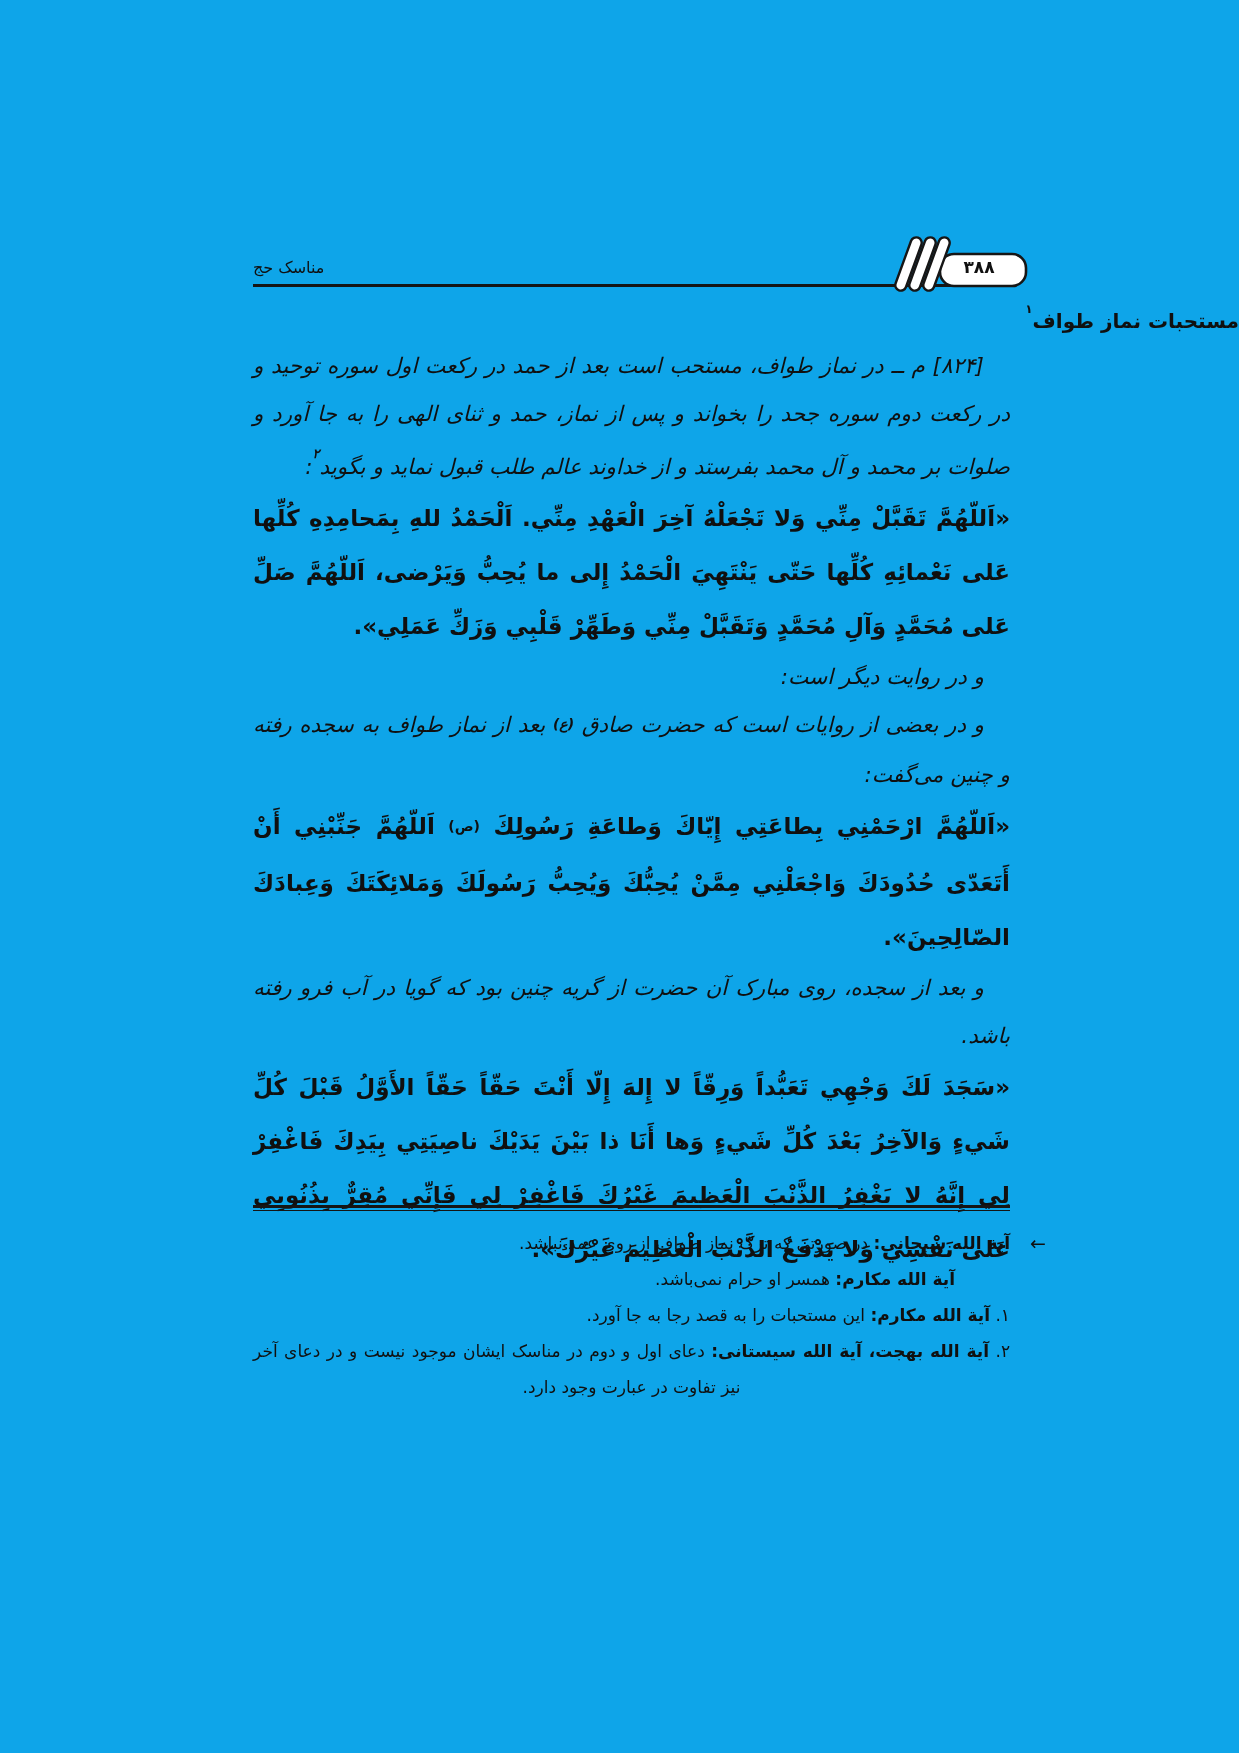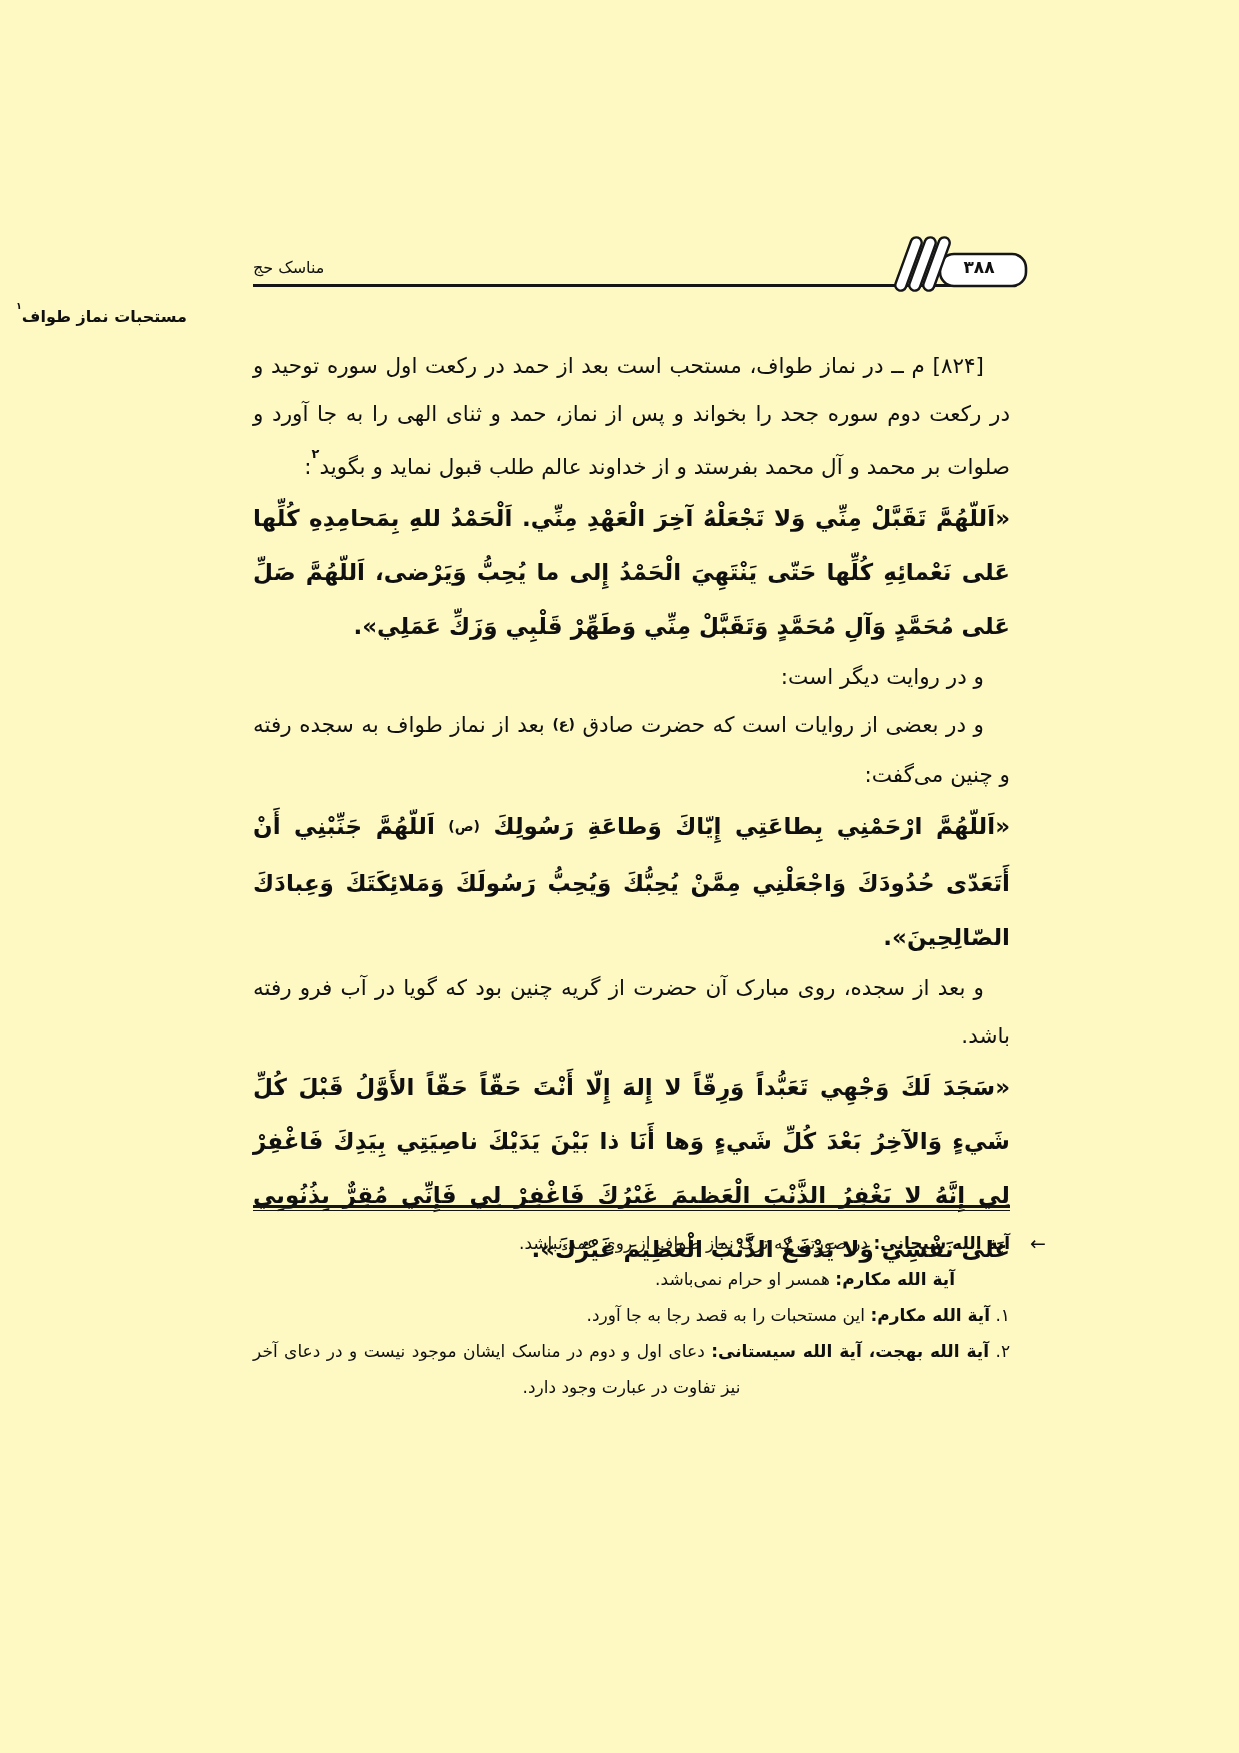--- a/index.html
+++ b/index.html
@@ -2,21 +2,21 @@
 <html lang="fa" dir="rtl"><head>
 <meta charset="utf-8">
 <style>
   html,body{margin:0;padding:0;background:#ffffff;}
   body{
     width:1239px;height:1753px;position:relative;
     font-family:"DejaVu Sans",sans-serif;
     color:#101010;
     direction:rtl;
   }
-  .sheet{position:absolute;inset:0;background:#fef9c3;}
+  .sheet{position:absolute;inset:0;background:#0ea5e9;}
 
   
   .hdr-rule{
     position:absolute;top:284px;left:253px;width:700px;height:3px;
     background:#151515;z-index:1;
   }
   .book-title{
     position:absolute;top:258px;left:253px;width:120px;
     font-size:16px;text-align:left;letter-spacing:.5px;z-index:2;
   }
@@ -24,34 +24,34 @@
     position:absolute;top:233px;left:auto;right:199px;width:150px;height:62px;z-index:3;
   }
   .page-tab svg{display:block;width:150px;height:62px;}
   .page-num{
     position:absolute;top:24px;right:18px;width:86px;
     text-align:center;font-size:17px;font-weight:bold;z-index:4;
   }
 
   
   .title{
-    position:absolute;top:296px;left:16px;right:0;text-align:left;
-    font-size:16px;font-weight:bold;z-index:1;
+    position:absolute;top:296px;left:16px;right:0;text-align:right;
+    font-size:20px;font-weight:bold;z-index:1;
   }
   .title sup,.para sup{
     font-size:60%;position:relative;top:-0.65em;font-weight:bold;
   }
 
   
   .main{
     position:absolute;top:342px;right:229px;left:253px;
     text-align:justify;
   }
   .para{margin:0;}
-  .fa{font-size:21.5px;line-height:48px;}
+  .fa{font-size:21.5px;line-height:48px;font-style:italic;}
   .fa.indent{text-indent:26px;}
   .ar{font-size:23px;line-height:54px;font-weight:bold;}
   .hon{font-size:14px;font-weight:bold;position:relative;top:-3px;}
 
   
   .footer{
     position:absolute;top:1205px;right:229px;left:253px;
     font-size:17px;line-height:36px;text-align:justify;
   }
   .fn-sep{

